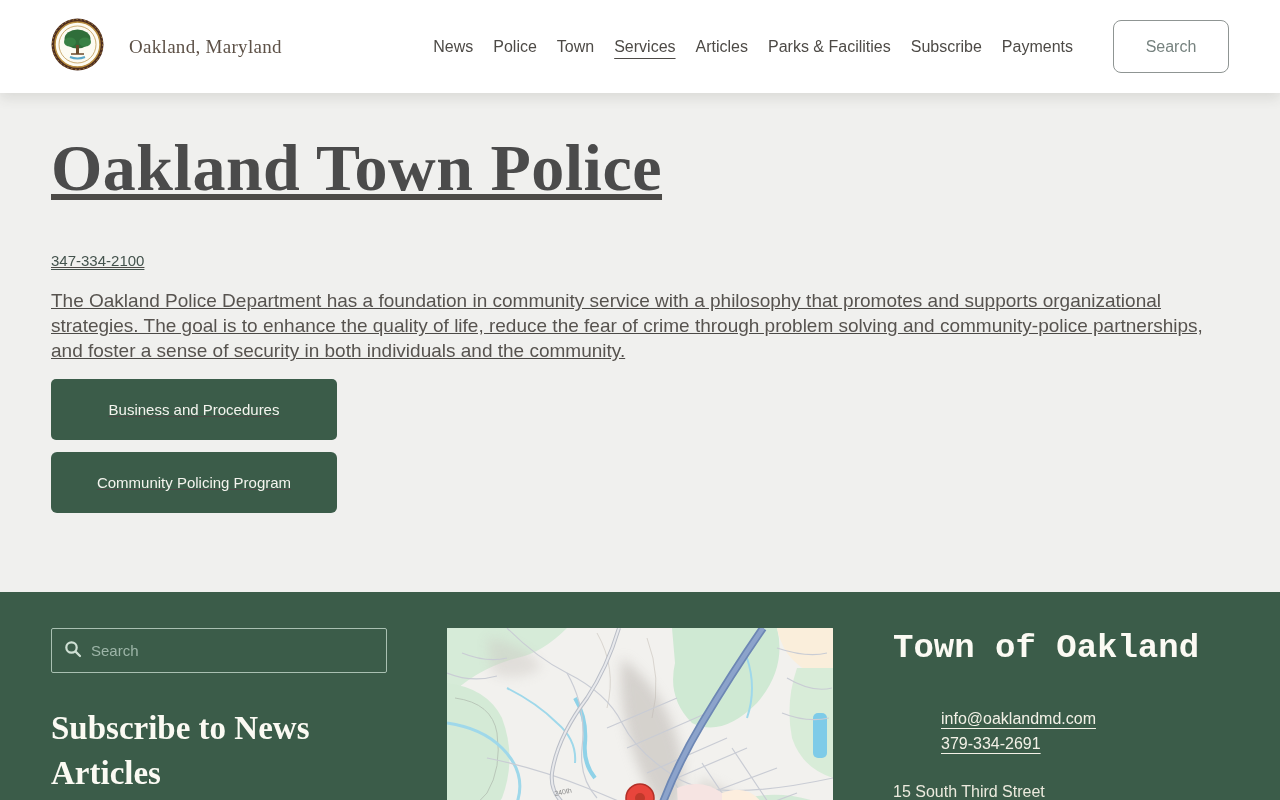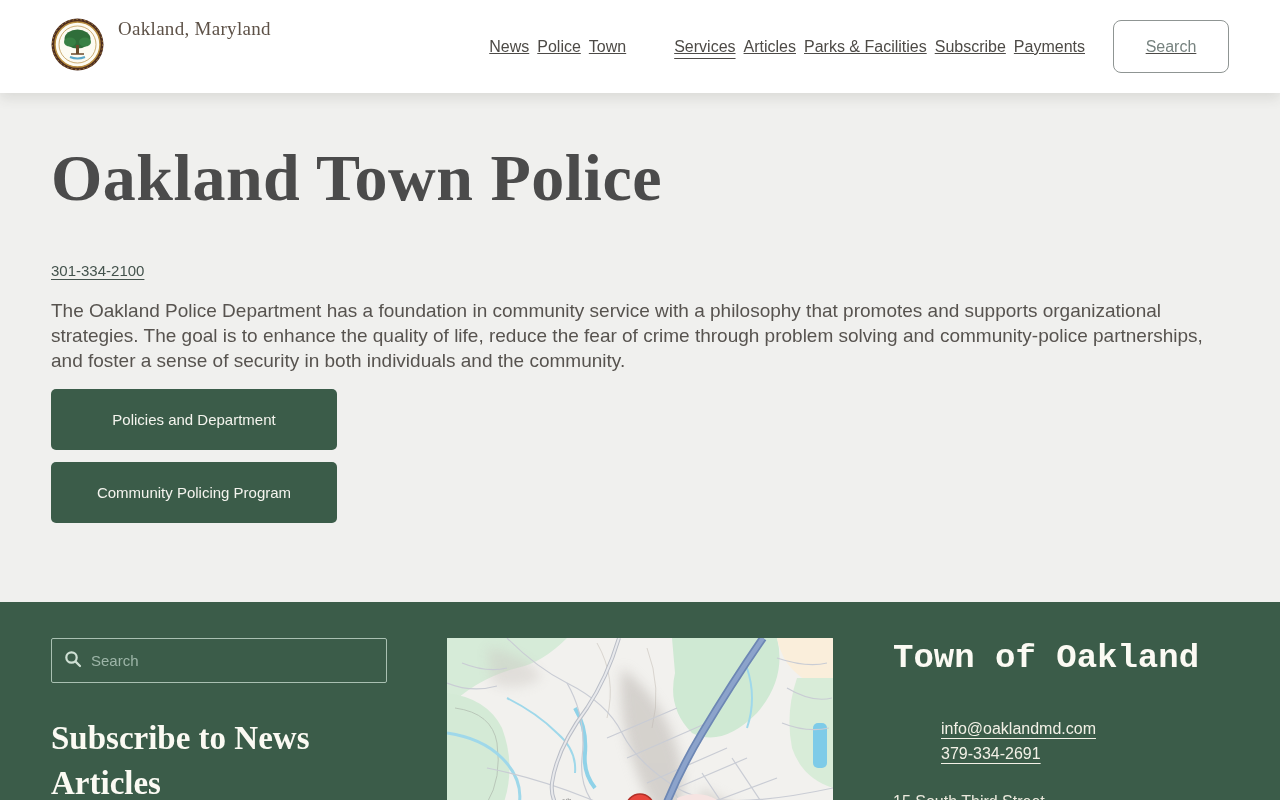--- a/index.html
+++ b/index.html
@@ -19,37 +19,37 @@
     color:var(--text-dark);
   }
   
   .header{
     height:93px;background:var(--header-bg);
     display:flex;align-items:center;
     padding:0 51px;
     box-shadow:0 5px 12px rgba(60,55,50,0.12);
     position:relative;z-index:5;
   }
-  .brand{display:flex;gap:14px;cursor:pointer;}
+  .brand{display:flex;align-items:center;gap:25px;cursor:pointer;}
   .brand-name{
     font-family:"Liberation Serif","DejaVu Serif",serif;
     font-size:19px;color:#5d5147;letter-spacing:.3px;
   }
-  .nav{margin-left:auto;display:flex;align-items:center;gap:8px;text-decoration:underline;}
+  .nav{margin-left:auto;display:flex;align-items:center;gap:20px;}
   .nav a{
     font-size:16px;color:#4d4a46;text-decoration:none;cursor:pointer;
   }
-  .nav a.active{text-decoration:underline;text-underline-offset:6px;text-decoration-thickness:1px;margin-left:40px;}
+  .nav a.active{text-decoration:underline;text-underline-offset:6px;text-decoration-thickness:1px;}
   .search-btn{
     margin-left:20px;width:116px;height:53px;
     border:1px solid #8f9593;border-radius:8px;background:transparent;
     color:#76827f;font-size:16px;font-family:inherit;cursor:pointer;
   }
   
-  .main{padding:50px 51px 0 51px;}
+  .main{padding:40px 51px 0 51px;text-decoration:underline;}
   .page-title{
     font-family:"Liberation Serif","DejaVu Serif",serif;
     font-size:66px;font-weight:700;color:var(--heading-gray);
     letter-spacing:.5px;line-height:1.05;
   }
   .contact-links{margin-top:46px;}
   .contact-links a{
     display:table;font-size:15px;color:var(--link-green);
     text-decoration:underline;text-underline-offset:3px;
     line-height:25px;cursor:pointer;
@@ -57,21 +57,21 @@
   .description{
     margin-top:15px;font-size:19px;line-height:25px;color:#57534f;
     max-width:1180px;
   }
   .action-btn{
     display:block;width:286px;height:61px;margin-top:16px;
     background:var(--accent-green);color:#f4f4ee;
     border:none;border-radius:5px;font-size:15px;font-family:inherit;
     cursor:pointer;
   }
-  .action-btn + .action-btn{margin-top:12px;}
+  .action-btn + .action-btn{margin-top:12px;border-radius:6px;}
   
   .footer{
     margin-top:79px;background:var(--accent-green);
     padding:36px 51px 0 51px;height:208px;
     display:grid;grid-template-columns:336px 386px 336px;gap:60px;
   }
   .footer-search{
     width:336px;height:45px;border:1px solid #a9c0b2;border-radius:2px;
     display:flex;align-items:center;padding:0 12px;gap:9px;
   }
@@ -127,24 +127,24 @@
     <a href="#">Parks &amp; Facilities</a>
     <a href="#">Subscribe</a>
     <a href="#">Payments</a>
     <button class="search-btn">Search</button>
   </nav>
 </header>
 
 <main class="main">
   <h1 class="page-title">Oakland Town Police</h1>
   <div class="contact-links">
-    <a href="#">301-334-2100</a>
+    <a href="#">347-334-2100</a>
   </div>
   <p class="description">The Oakland Police Department has a foundation in community service with a philosophy that promotes and supports organizational strategies. The goal is to enhance the quality of life, reduce the fear of crime through problem solving and community-police partnerships, and foster a sense of security in both individuals and the community.</p>
-  <button class="action-btn">Policies and Department</button>
+  <button class="action-btn">Business and Procedures</button>
   <button class="action-btn">Community Policing Program</button>
 </main>
 
 <footer class="footer">
   <div>
     <div class="footer-search">
       <span>
         <svg width="18" height="18" viewBox="0 0 18 18" fill="none" stroke="#cfe0d4" stroke-width="2.2" stroke-linecap="round">
           <circle cx="7.5" cy="7.5" r="5.2"></circle>
           <path d="M11.6 11.6 L16 16"></path>

